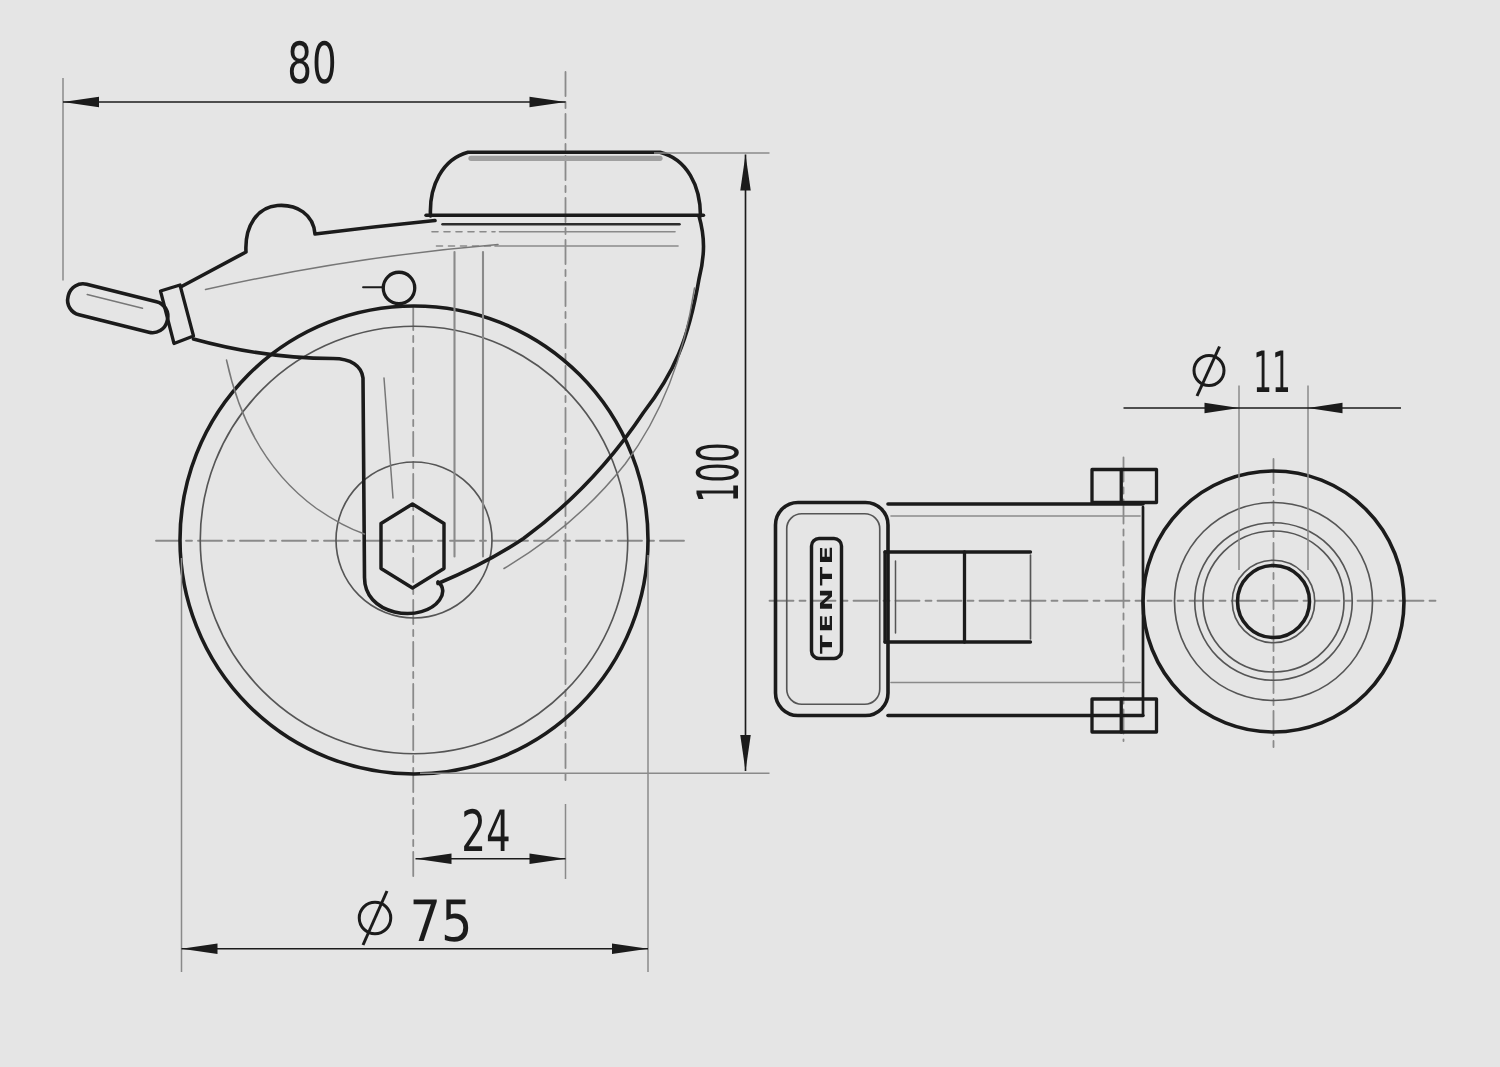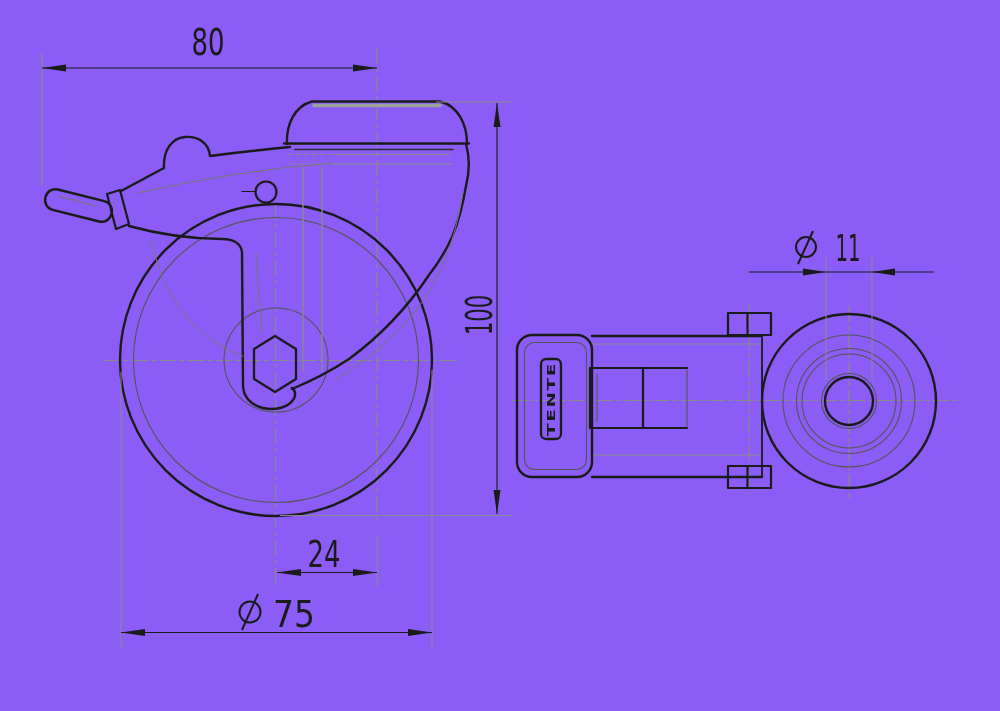--- a/index.html
+++ b/index.html
@@ -1,16 +1,16 @@
 <!DOCTYPE html>
 <html><head>
 <meta charset="utf-8">
 <style>
   html,body{margin:0;padding:0;background:#ffffff;}
-  .stage{position:relative;width:1000px;height:711px;background:#8b5cf6;overflow:hidden;text-align:right;}
+  .stage{position:relative;width:1000px;height:711px;background:#e5e5e5;overflow:hidden;text-align:right;}
   svg{display:block;}
   .dim-text{font-family:"DejaVu Sans",sans-serif;font-size:38px;fill:#1b1b1b;}
   .brand-text{font-family:"DejaVu Sans",sans-serif;font-size:11px;font-weight:bold;fill:#1a1a1a;letter-spacing:1px;}
 </style>
 </head>
 <body>
 
 <div class="stage">
 <svg width="1000" height="711" viewBox="0 0 1000 711">
 

